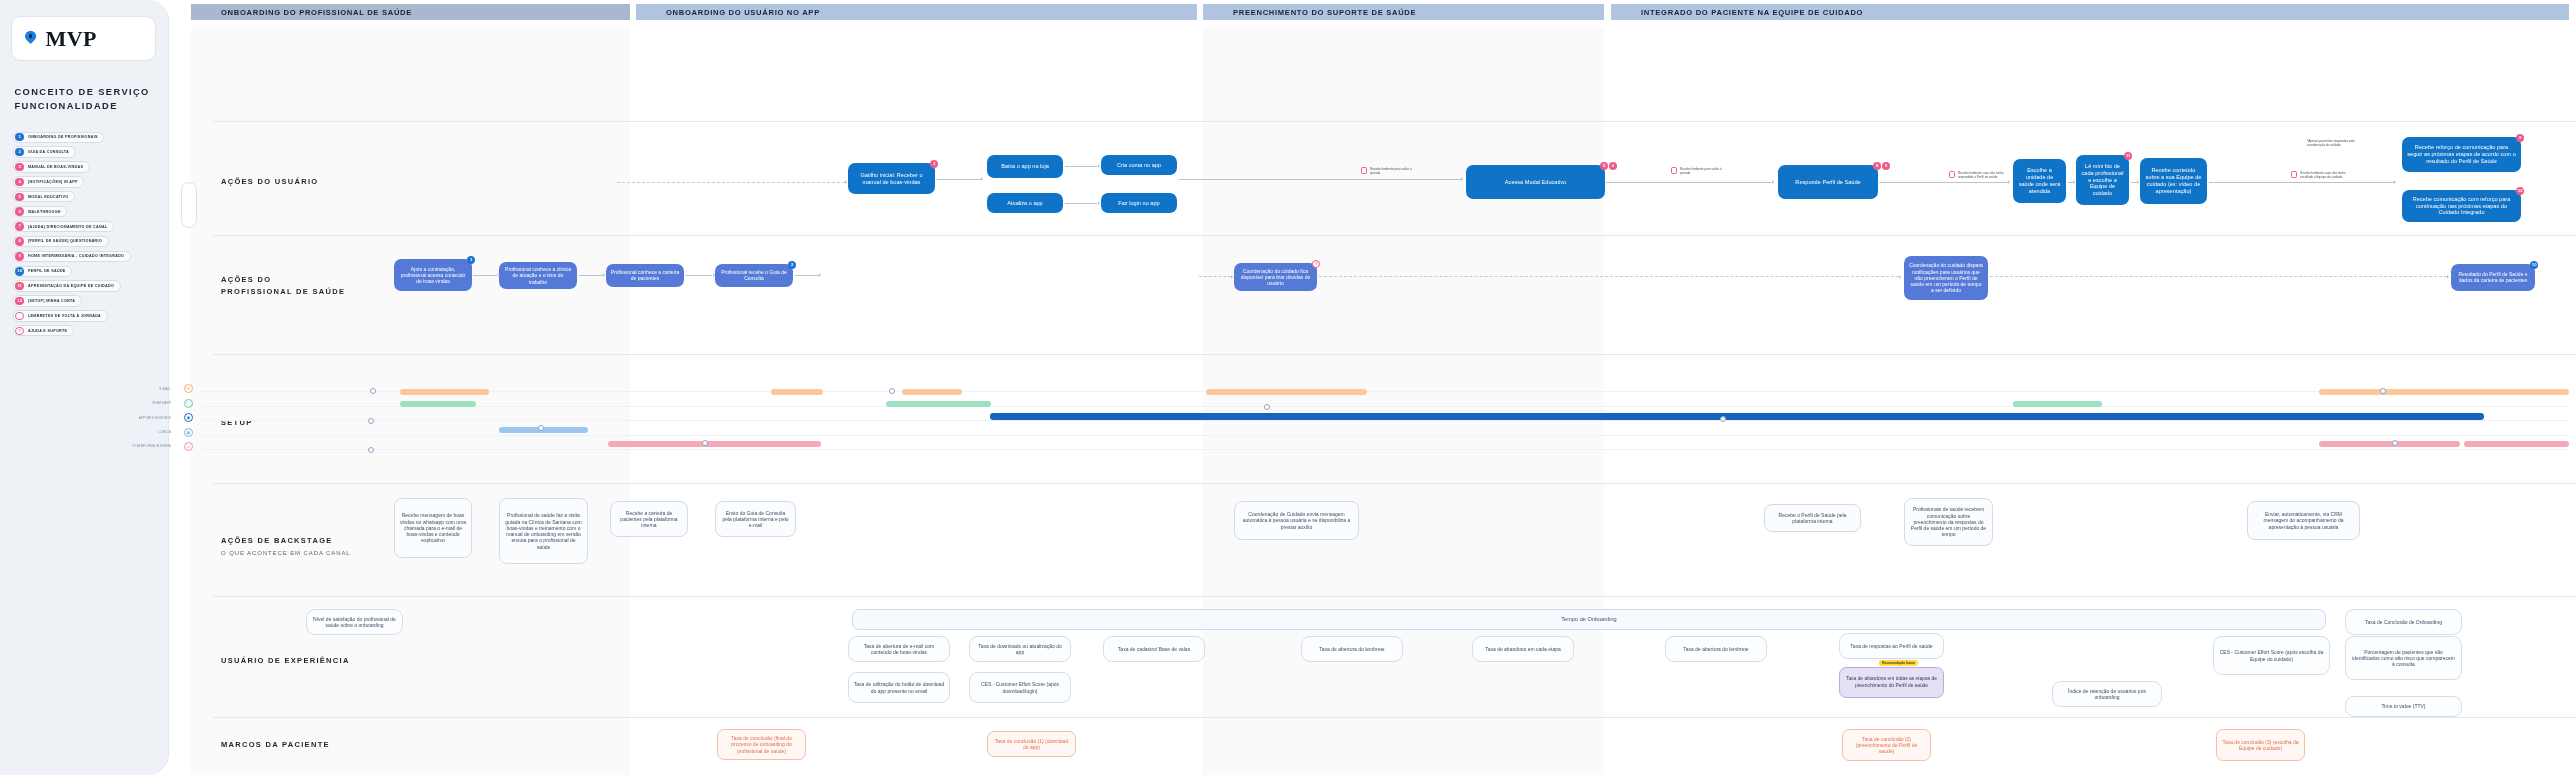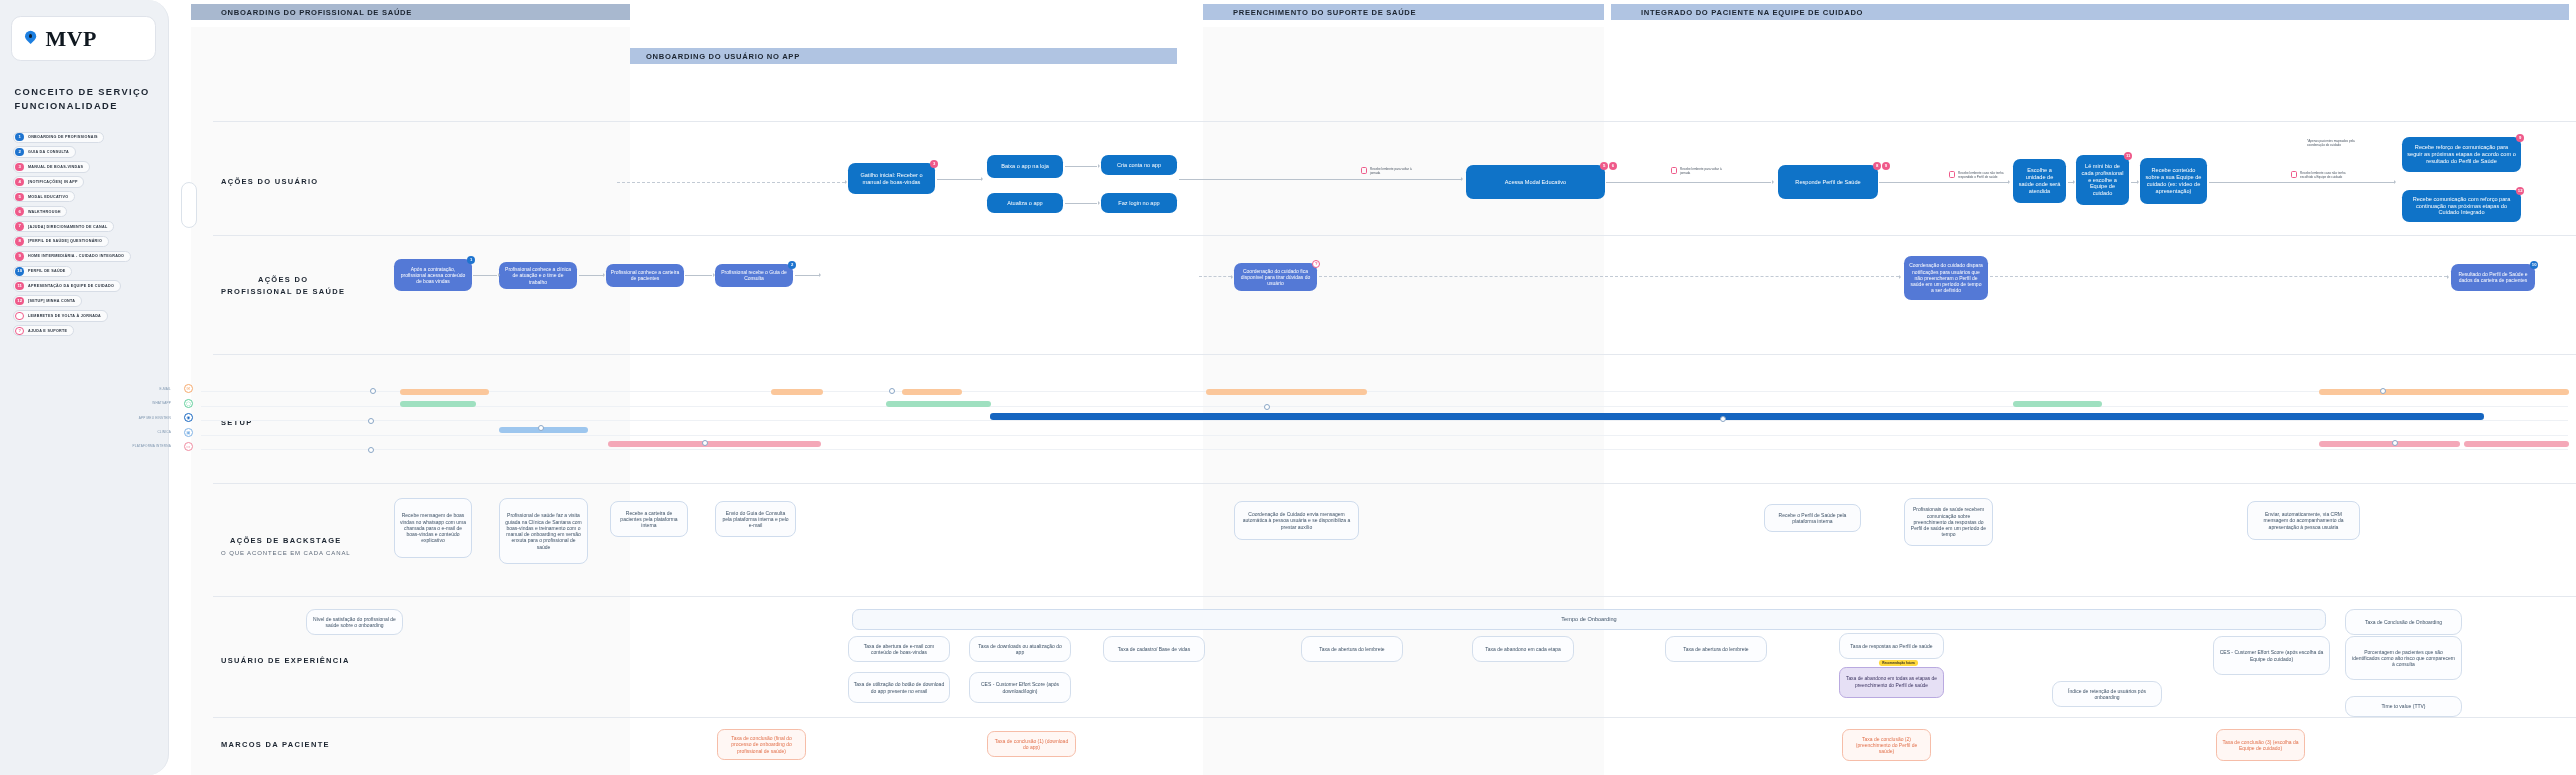--- a/index.html
+++ b/index.html
@@ -52,27 +52,27 @@
   .legend-badge.pink { background:#ef5a8a; }
   .legend-badge.outline { background:#fff; border:1px solid #ef5a8a; color:#ef5a8a; font-size:4px;}
   .legend-label { font-size:3.7px; letter-spacing:0.3px; color:#2b3murk; color:#2b3440; white-space:nowrap; font-weight:600;}
   
   .phase-tab {
     position:absolute; top:4px; height:16px; border-radius:0;
     background:#b0c4e2; display:flex; align-items:center; padding-left:30px;
     font-size:7.6px; font-weight:700; color:#1b2430; letter-spacing:0.7px;
   }
   #tab0 { left:191px; width:439px; background:#a8b8cf;}
-  #tab1 { left:616px; width:561px;margin-top:44px; }
+  #tab1 { left:636px; width:561px; }
   #tab2 { left:1203px; width:401px; }
   #tab3 { left:1611px; width:958px; }
   
   .row-label {
     position:absolute; left:221px; font-size:7.5px; font-weight:700;
-    color:#1b2430; letter-spacing:1.3px; line-height:1.55;text-align:center;
+    color:#1b2430; letter-spacing:1.3px; line-height:1.55;
   }
   .row-sub { font-size:6px; font-weight:400; letter-spacing:0.9px; color:#5c6878; }
   .rowline { position:absolute; left:213px; width:2363px; height:0.8px; background:#e4e8ee; }
   .bandbg { position:absolute; background:#fafafa; }
   
   .card { position:absolute; border-radius:7.2px; display:flex; align-items:center;
           justify-content:center; text-align:center; padding:3.2px 4.8px; line-height:1.25; }
   .card-user  { background:#0f73c8; color:#fff; font-size:5.6px; }
   .card-prof  { background:#5479d6; color:#fff; font-size:5px; }
   .card-back  { background:#fbfcfe; border:0.8px solid #cfdced; color:#3d5166; font-size:5px; border-radius:8px;}

